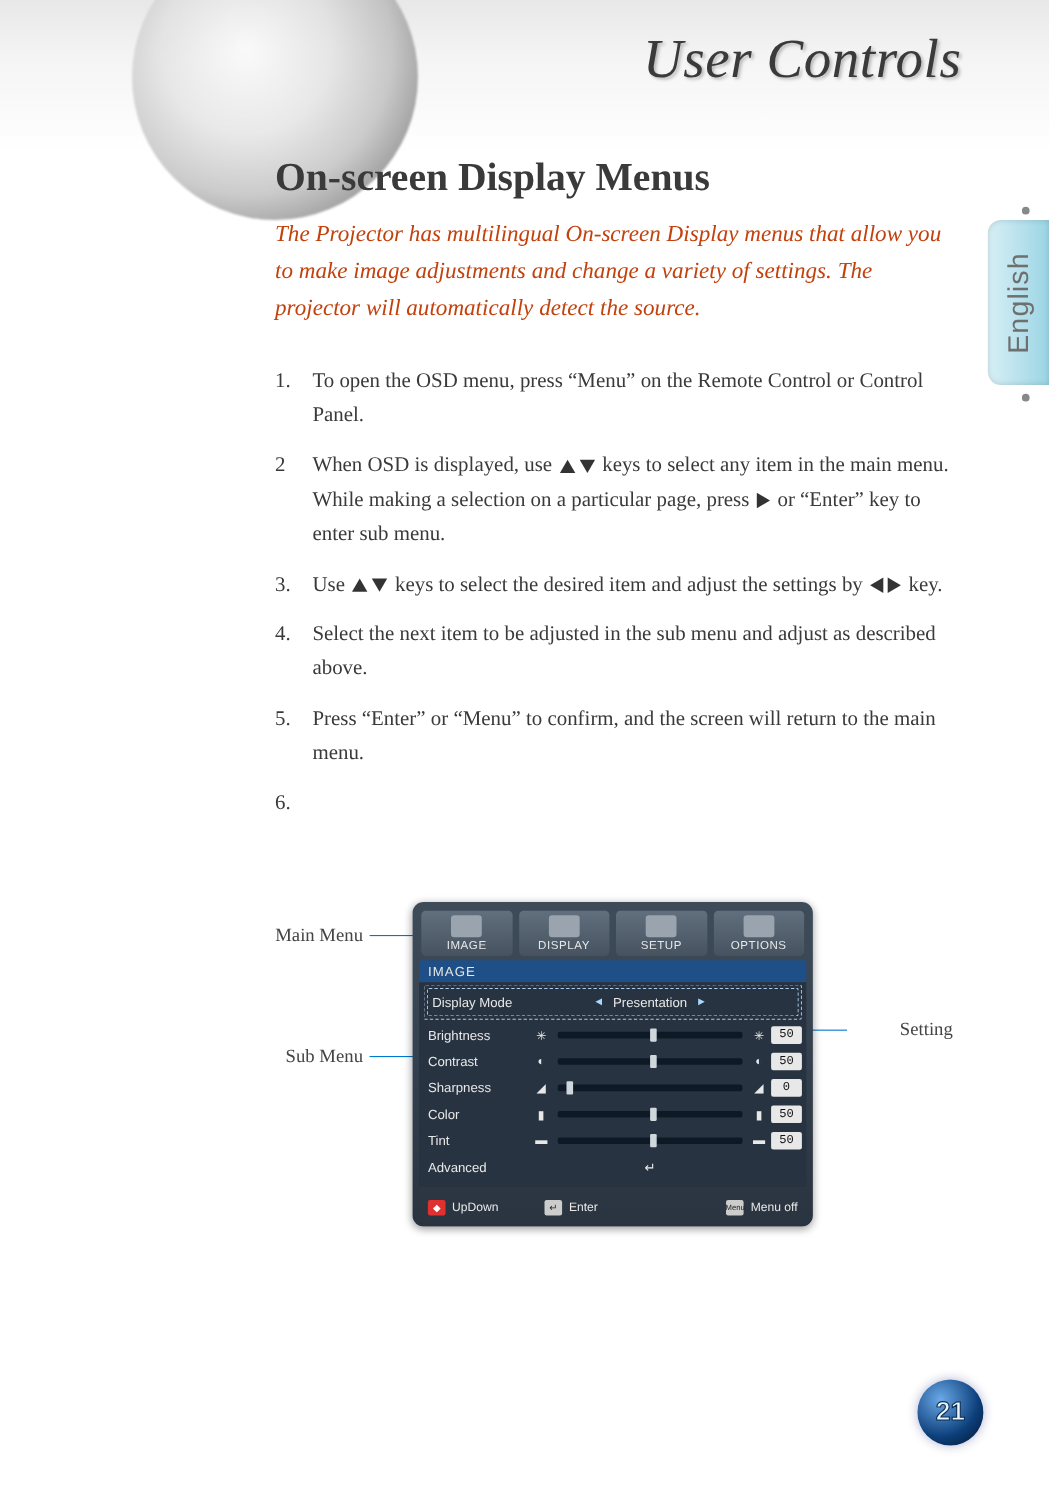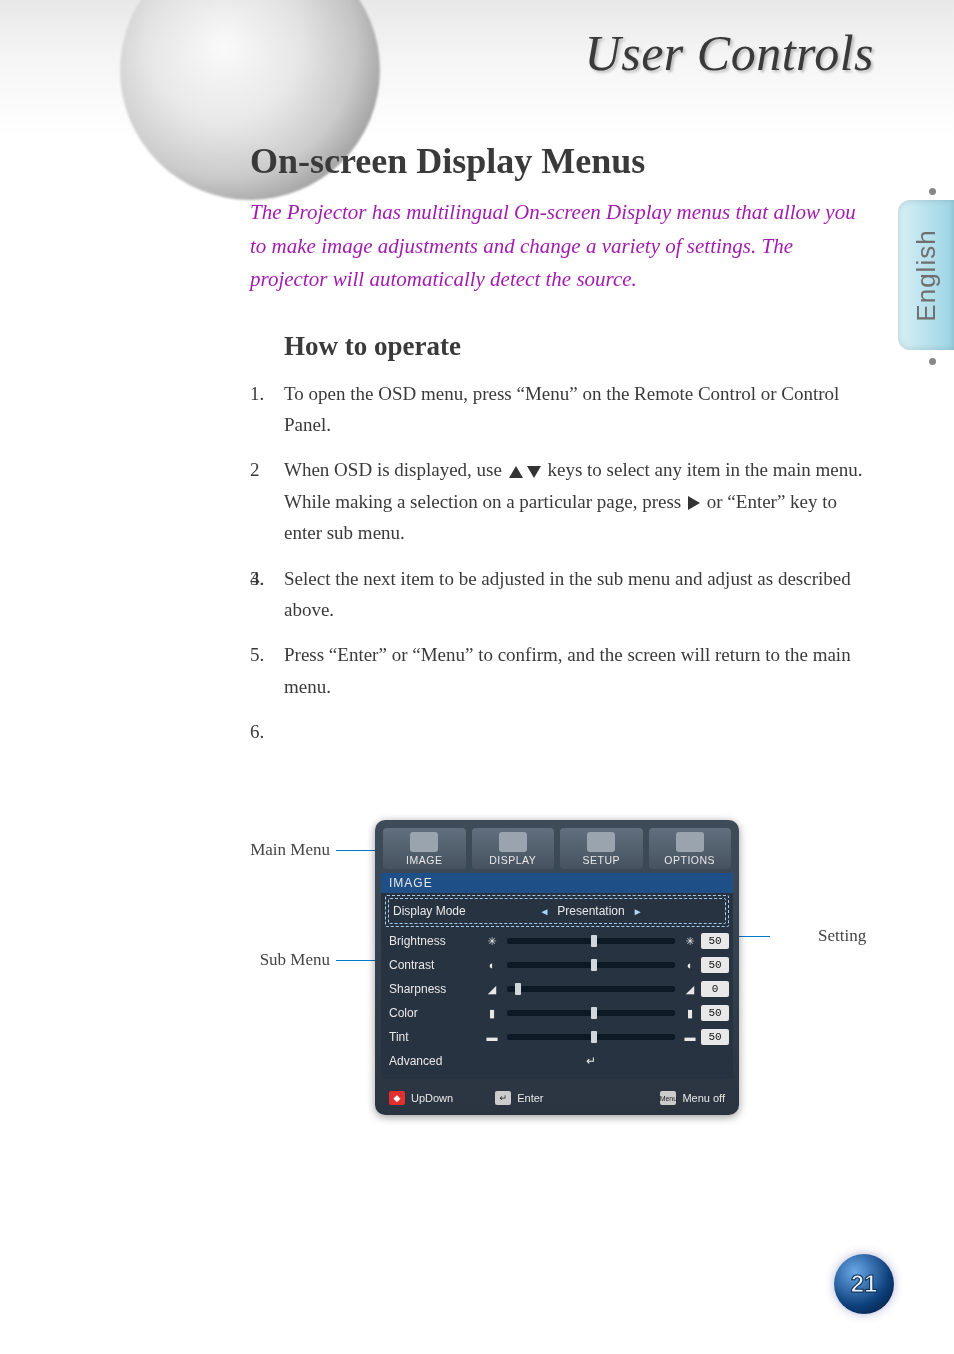--- a/index.html
+++ b/index.html
@@ -79,21 +79,21 @@
   .h1 {
     font-family: Georgia, 'Book Antiqua', serif;
     font-size: 36px;
     font-weight: bold;
     margin-bottom: 14px;
   }
   .intro {
     font-style: italic;
     font-size: 21px;
     line-height: 1.6;
-    color: #a21caf;
+    color: #c2410c;
     margin-bottom: 34px;
   }
   .h2 {
     font-family: Georgia, 'Book Antiqua', serif;
     font-size: 27px;
     font-weight: bold;
     margin-left: 34px;
     margin-bottom: 16px;
   }
   ol.steps {
@@ -300,25 +300,24 @@
 
 <div class="lang-dot" style="top:188px;"></div>
 <div class="lang-tab">
   <span>English</span>
 </div>
 <div class="lang-dot" style="top:358px;"></div>
 
 <div class="content">
   <div class="h1">On-screen Display Menus</div>
   <div class="intro">The Projector has multilingual On-screen Display menus that allow you to make image adjustments and change a variety of settings. The projector will automatically detect the source.</div>
-  <div class="h2">How to operate</div>
   <ol class="steps" id="steps-list">
       <li><span class="num">1.</span><span>To open the OSD menu, press “Menu” on the Remote Control or Control Panel.</span></li>
       <li><span class="num">2</span><span>When OSD is displayed, use <span class="arrow up"></span><span class="arrow down"></span> keys to select any item in the main menu.  While making a selection on a particular page, press <span class="arrow right"></span> or “Enter” key to enter sub menu.</span></li>
-      <li><span class="num">3.</span></li>
+      <li><span class="num">3.</span><span>Use <span class="arrow up"></span><span class="arrow down"></span> keys to select the desired item and adjust the settings by <span class="arrow left"></span><span class="arrow right"></span> key.</span></li>
       <li><span class="num">4.</span><span>Select the next item to be adjusted in the sub menu and adjust as described above.</span></li>
       <li><span class="num">5.</span><span>Press “Enter” or “Menu” to confirm, and the screen will return to the main menu.</span></li>
       <li><span class="num">6.</span></li>
     </ol>
 </div>
 
 <div class="diagram">
   <div class="label-left" style="left:-10px; top:20px; width:100px;">Main Menu</div>
   <div class="line-left" style="left:96px; top:30px; width:40px;"></div>
 

